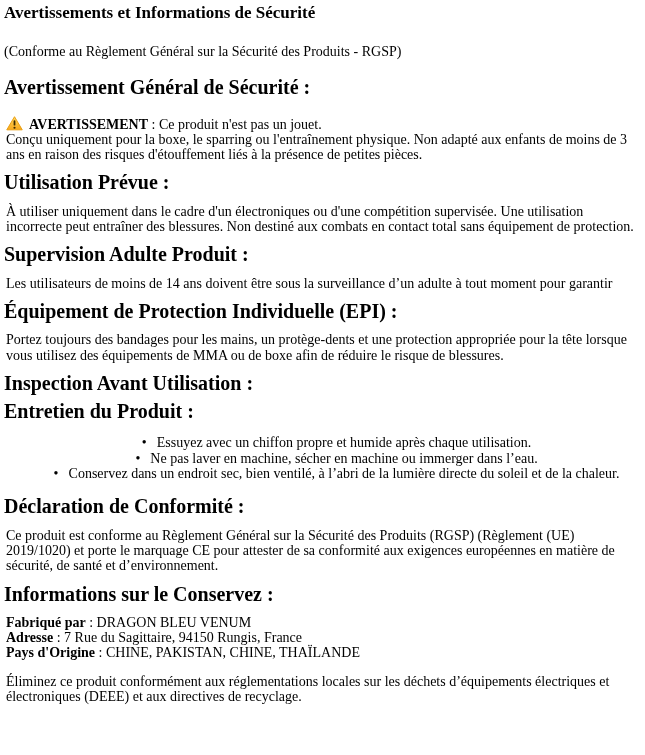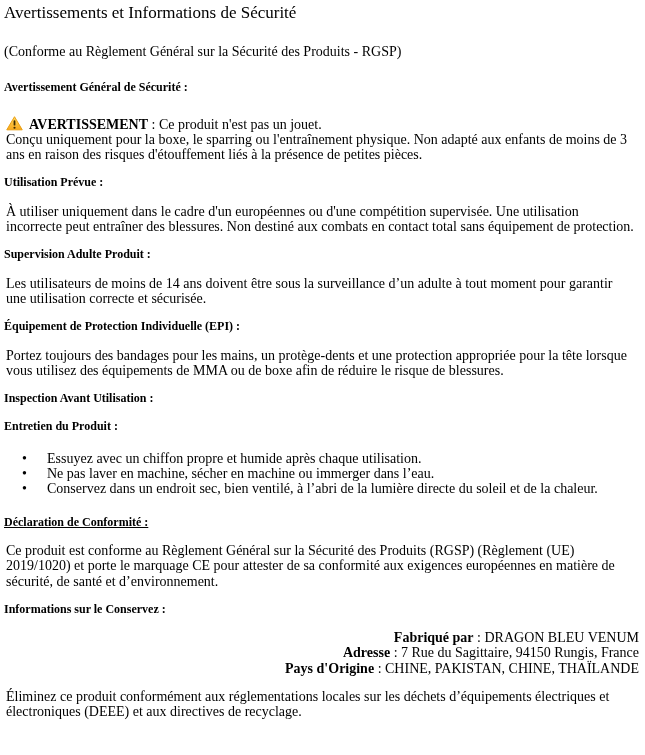--- a/index.html
+++ b/index.html
@@ -2,33 +2,33 @@
 <html><head>
 <meta charset="utf-8">
 <style>
   html,body{margin:0;padding:0;background:#fff;}
   body{
     width:645px;height:755px;overflow:hidden;
     box-sizing:border-box;padding:3px 4px 0 4px;
     font-family:"Liberation Serif","DejaVu Serif",serif;
     font-size:14px;line-height:15.3px;color:#000;
   }
-  .title{font-size:17px;font-weight:normal;line-height:20px;margin:0 0 14px 0;}
+  .title{font-size:17px;font-weight:bold;line-height:20px;margin:0 0 14px 0;}
   .subtitle{margin:21px 0;}
-  .h{font-size:12px;font-weight:bold;margin:13px 0;}
+  .h{font-size:20px;font-weight:bold;margin:13px 0;}
   .para{margin:13px 2px;}
   .para .line{white-space:nowrap;}
   .warn-para{margin-top:20px;}
   .warn-first{white-space:nowrap;display:block;}
   .warn-icon{display:inline-block;vertical-align:-2px;margin-right:6px;}
-  ul.care{list-style:none;margin:16px 0 12px 0;padding:0 0 0 18px;}
+  ul.care{list-style:none;margin:16px 0 12px 0;padding:0 0 0 18px;text-align:center;}
   ul.care li{white-space:nowrap;}
   ul.care li .bullet{display:inline-block;width:25px;}
-  .h-after-list{margin-top:18px;text-decoration:underline;}
-  .fab-row{white-space:nowrap;text-align:right;}
+  .h-after-list{margin-top:18px;}
+  .fab-row{white-space:nowrap;}
   .fab-row b{font-weight:bold;}
 </style>
 </head>
 <body>
 
 <div class="title">Avertissements et Informations de Sécurité</div>
 
 <div class="subtitle">(Conforme au Règlement Général sur la Sécurité des Produits - RGSP)</div>
 
 <div>
@@ -47,30 +47,29 @@
         <circle cx="18" cy="25" r="2.3" fill="#3D2B00"></circle>
       </svg><b>AVERTISSEMENT</b><span> : Ce produit n'est pas un jouet.</span>
     </span>
     <span><div class="line">Conçu uniquement pour la boxe, le sparring ou l'entraînement physique. Non adapté aux enfants de moins de 3</div><div class="line">ans en raison des risques d'étouffement liés à la présence de petites pièces.</div></span>
   </div>
 </div>
 
 <div>
   <div class="h">Utilisation Prévue :</div>
   <div class="para">
-      <div class="line">À utiliser uniquement dans le cadre d'un européennes ou d'une compétition supervisée. Une utilisation</div>
+      <div class="line">À utiliser uniquement dans le cadre d'un électroniques ou d'une compétition supervisée. Une utilisation</div>
       <div class="line">incorrecte peut entraîner des blessures. Non destiné aux combats en contact total sans équipement de protection.</div>
     </div>
 </div>
 
 <div>
   <div class="h">Supervision Adulte Produit :</div>
   <div class="para">
       <div class="line">Les utilisateurs de moins de 14 ans doivent être sous la surveillance d’un adulte à tout moment pour garantir</div>
-      <div class="line">une utilisation correcte et sécurisée.</div>
     </div>
 </div>
 
 <div>
   <div class="h">Équipement de Protection Individuelle (EPI) :</div>
   <div class="para">
       <div class="line">Portez toujours des bandages pour les mains, un protège-dents et une protection appropriée pour la tête lorsque</div>
       <div class="line">vous utilisez des équipements de MMA ou de boxe afin de réduire le risque de blessures.</div>
     </div>
 </div>

